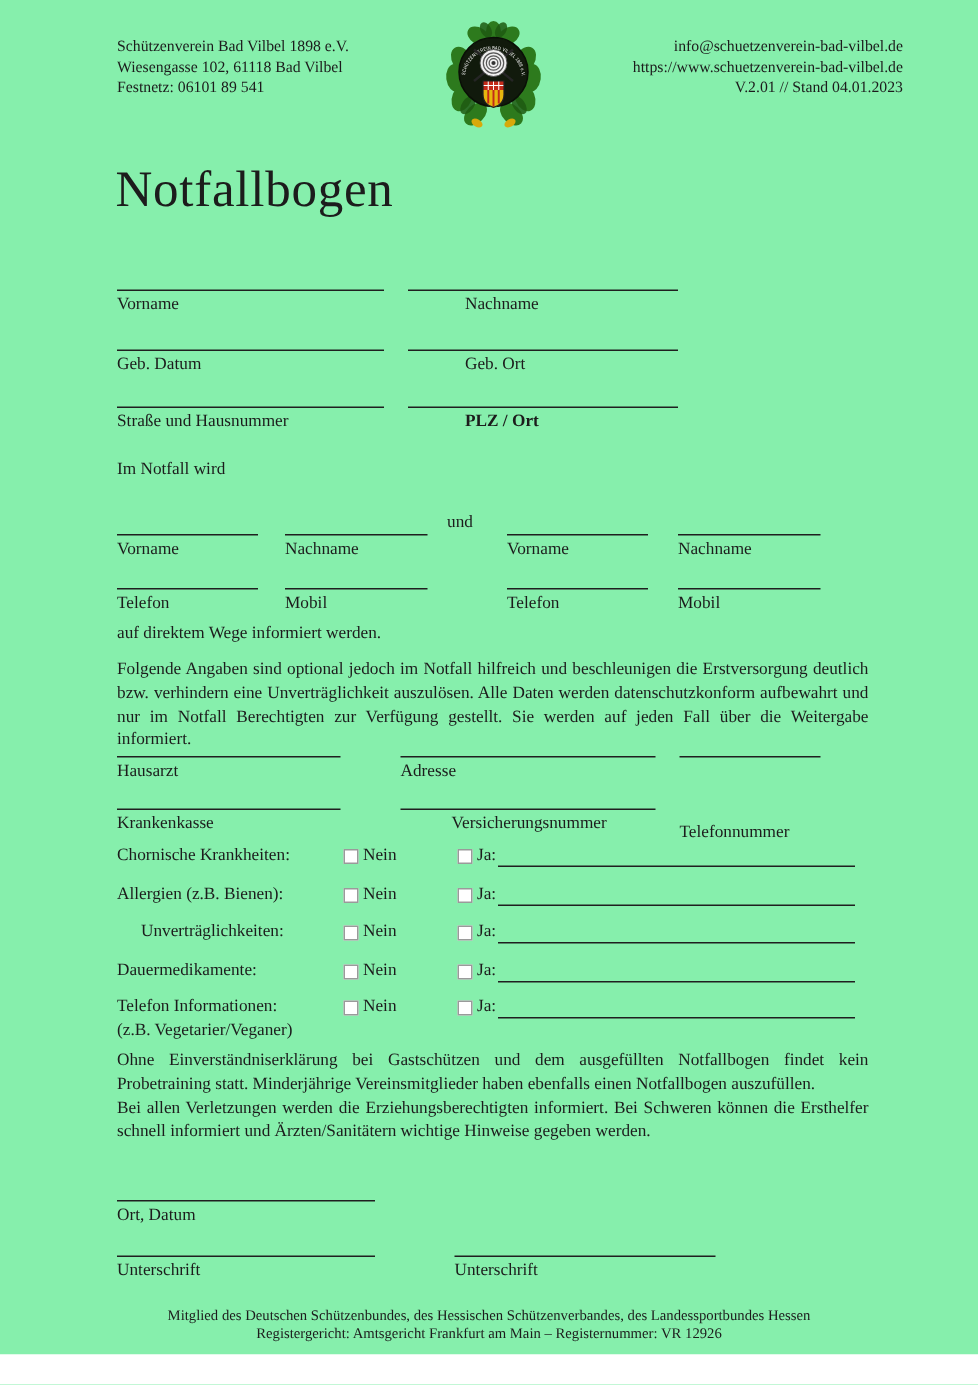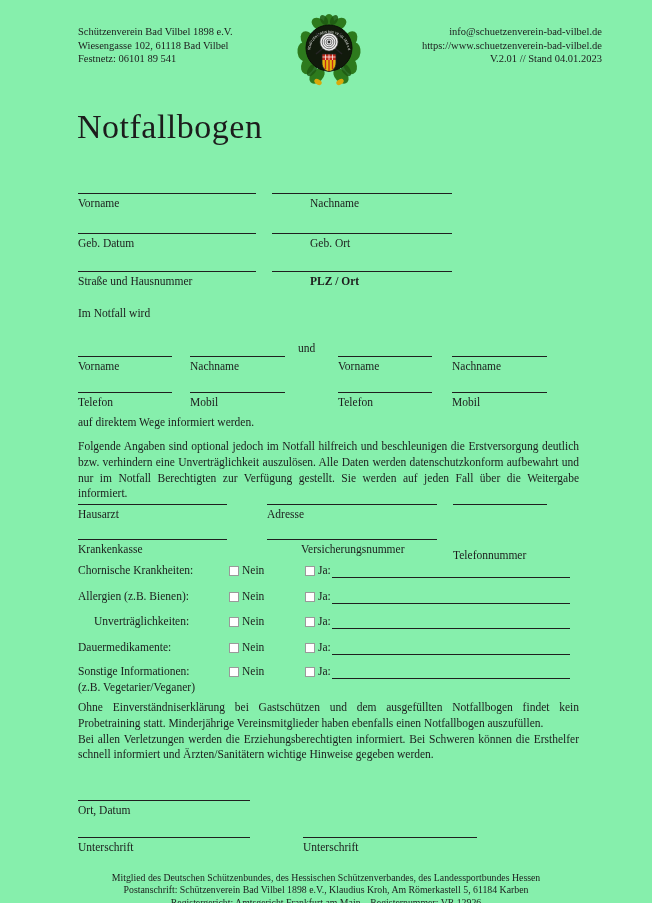--- a/index.html
+++ b/index.html
@@ -184,21 +184,21 @@
   <div class="t" style="left:318px; top:615px;">Ja:</div>
   <div class="ln" style="left:332px; top:628px; width:238px;"></div>
 
   <div class="t" style="left:78px;  top:641px;">Dauermedikamente:</div>
   <span class="cb" style="left:229px; top:643px;"></span>
   <div class="t" style="left:242px; top:641px;">Nein</div>
   <span class="cb" style="left:305px; top:643px;"></span>
   <div class="t" style="left:318px; top:641px;">Ja:</div>
   <div class="ln" style="left:332px; top:654px; width:238px;"></div>
 
-  <div class="t" style="left:78px;  top:665px;">Sonstige Informationen:</div>
+  <div class="t" style="left:78px;  top:665px;">Telefon Informationen:</div>
   <span class="cb" style="left:229px; top:667px;"></span>
   <div class="t" style="left:242px; top:665px;">Nein</div>
   <span class="cb" style="left:305px; top:667px;"></span>
   <div class="t" style="left:318px; top:665px;">Ja:</div>
   <div class="ln" style="left:332px; top:678px; width:238px;"></div>
   <div class="t" style="left:78px;  top:681px;">(z.B. Vegetarier/Veganer)</div>
 
   <div class="para" style="left:78px; top:700px; width:501px;">
     <p>Ohne Einverständniserklärung bei Gastschützen und dem ausgefüllten Notfallbogen findet kein Probetraining statt. Minderjährige Vereinsmitglieder haben ebenfalls einen Notfallbogen auszufüllen.</p>
     <p>Bei allen Verletzungen werden die Erziehungsberechtigten informiert. Bei Schweren können die Ersthelfer schnell informiert und Ärzten/Sanitätern wichtige Hinweise gegeben werden.</p>
@@ -207,18 +207,17 @@
   <div class="ln" style="left:78px; top:800px; width:172px;"></div>
   <div class="t" style="left:78px; top:804px;">Ort, Datum</div>
 
   <div class="ln" style="left:78px;  top:837px; width:172px;"></div>
   <div class="ln" style="left:303px; top:837px; width:174px;"></div>
   <div class="t" style="left:78px;  top:841px;">Unterschrift</div>
   <div class="t" style="left:303px; top:841px;">Unterschrift</div>
 
   <div class="footer" style="top:872px;">
     <div>Mitglied des Deutschen Schützenbundes, des Hessischen Schützenverbandes, des Landessportbundes Hessen</div>
-    <div>Postanschrift: Schützenverein Bad Vilbel 1898 e.V., Klaudius Kroh, Am Römerkastell 5, 61184 Karben</div>
     <div>Registergericht: Amtsgericht Frankfurt am Main – Registernummer: VR 12926</div>
   </div>
 
   <div class="botrule"></div>
 </div>
 
 </body></html>

